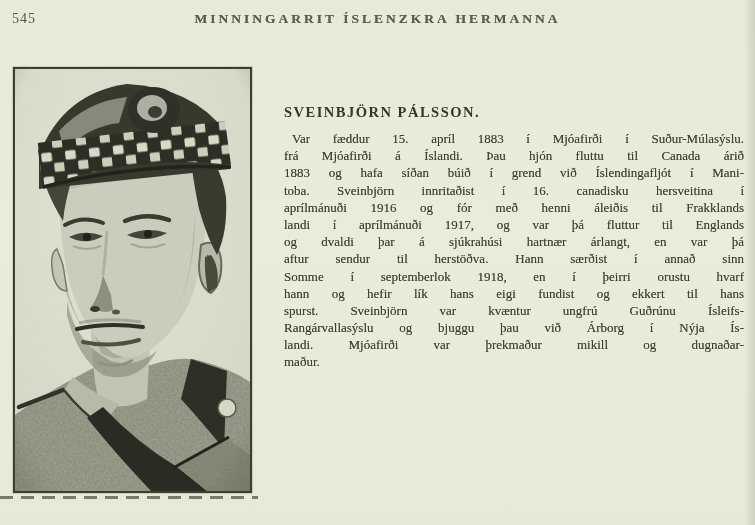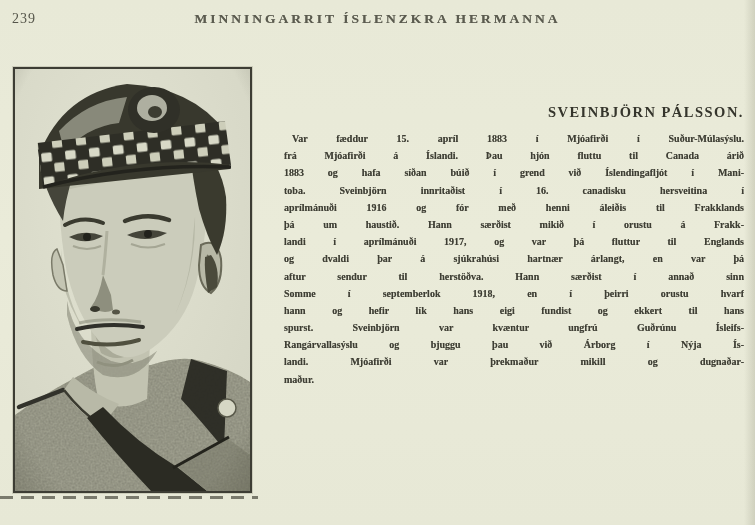--- a/index.html
+++ b/index.html
@@ -36,47 +36,46 @@
     position:absolute;left:0;top:496px;width:258px;height:3px;
     background:repeating-linear-gradient(90deg,
       rgba(70,70,58,.85) 0 13px, rgba(70,70,58,0) 13px 21px);
     opacity:.8;
   }
   .article{
     position:absolute;left:284px;top:104px;width:460px;
   }
   .article-title{
     margin:0 0 9px 0;
-    text-align:right;
+    text-align:left;
     font-size:14.5px;font-weight:700;letter-spacing:1.5px;
     color:#35352c;
   }
   .article-body .line{
     height:17.2px;
-    font-size:10px;line-height:17.2px;
+    font-size:13px;line-height:17.2px;
     text-align:justify;text-align-last:justify;
     overflow:hidden;
     color:#3e3e34;
     text-shadow:0 0 .4px rgba(62,62,52,.55);
-    font-weight:bold;
   }
   .article-body .line:first-child{text-indent:8px;}
   .article-body .line:last-child{text-align-last:left;}
   .edge-shadow{
     position:absolute;right:0;top:0;width:11px;height:100%;
     background:linear-gradient(90deg,rgba(100,100,78,0),rgba(100,100,78,.18));
     pointer-events:none;
   }
 </style>
 </head>
 <body>
 
 <div class="page">
 
-  <span class="page-number">239</span>
+  <span class="page-number">545</span>
   <div class="running-header">MINNINGARRIT ÍSLENZKRA HERMANNA</div>
 
   <figure class="photo-frame">
     <svg viewBox="0 0 235 422" preserveAspectRatio="none" xmlns="http://www.w3.org/2000/svg">
       <defs>
         <radialGradient id="pbg" cx="45%" cy="32%" r="80%">
           <stop offset="0" stop-color="#e2e3d2"></stop>
           <stop offset="1" stop-color="#d4d5c4"></stop>
         </radialGradient>
         <radialGradient id="vig" cx="50%" cy="45%" r="75%">
@@ -182,21 +181,20 @@
   <div class="photo-tear"></div>
 
   <section class="article">
     <h2 class="article-title">SVEINBJÖRN PÁLSSON.</h2>
     <div class="article-body">
         <div class="line">Var fæddur 15. apríl 1883 í Mjóafirði í Suður-Múlasýslu.</div>
         <div class="line">frá Mjóafirði á Íslandi. Þau hjón fluttu til Canada árið</div>
         <div class="line">1883 og hafa síðan búið í grend við Íslendingafljót í Mani-</div>
         <div class="line">toba. Sveinbjörn innritaðist í 16. canadisku hersveitina í</div>
         <div class="line">aprílmánuði 1916 og fór með henni áleiðis til Frakklands</div>
-        <div class="line">þá um haustið. Hann særðist mikið í orustu á Frakk-</div>
         <div class="line">landi í aprílmánuði 1917, og var þá fluttur til Englands</div>
         <div class="line">og dvaldi þar á sjúkrahúsi hartnær árlangt, en var þá</div>
         <div class="line">aftur sendur til herstöðva. Hann særðist í annað sinn</div>
         <div class="line">Somme í septemberlok 1918, en í þeirri orustu hvarf</div>
         <div class="line">hann og hefir lík hans eigi fundist og ekkert til hans</div>
         <div class="line">spurst. Sveinbjörn var kvæntur ungfrú Guðrúnu Ísleifs-</div>
         <div class="line">Rangárvallasýslu og bjuggu þau við Árborg í Nýja Ís-</div>
         <div class="line">landi. Mjóafirði var þrekmaður mikill og dugnaðar-</div>
         <div class="line">maður.</div>
       </div>

